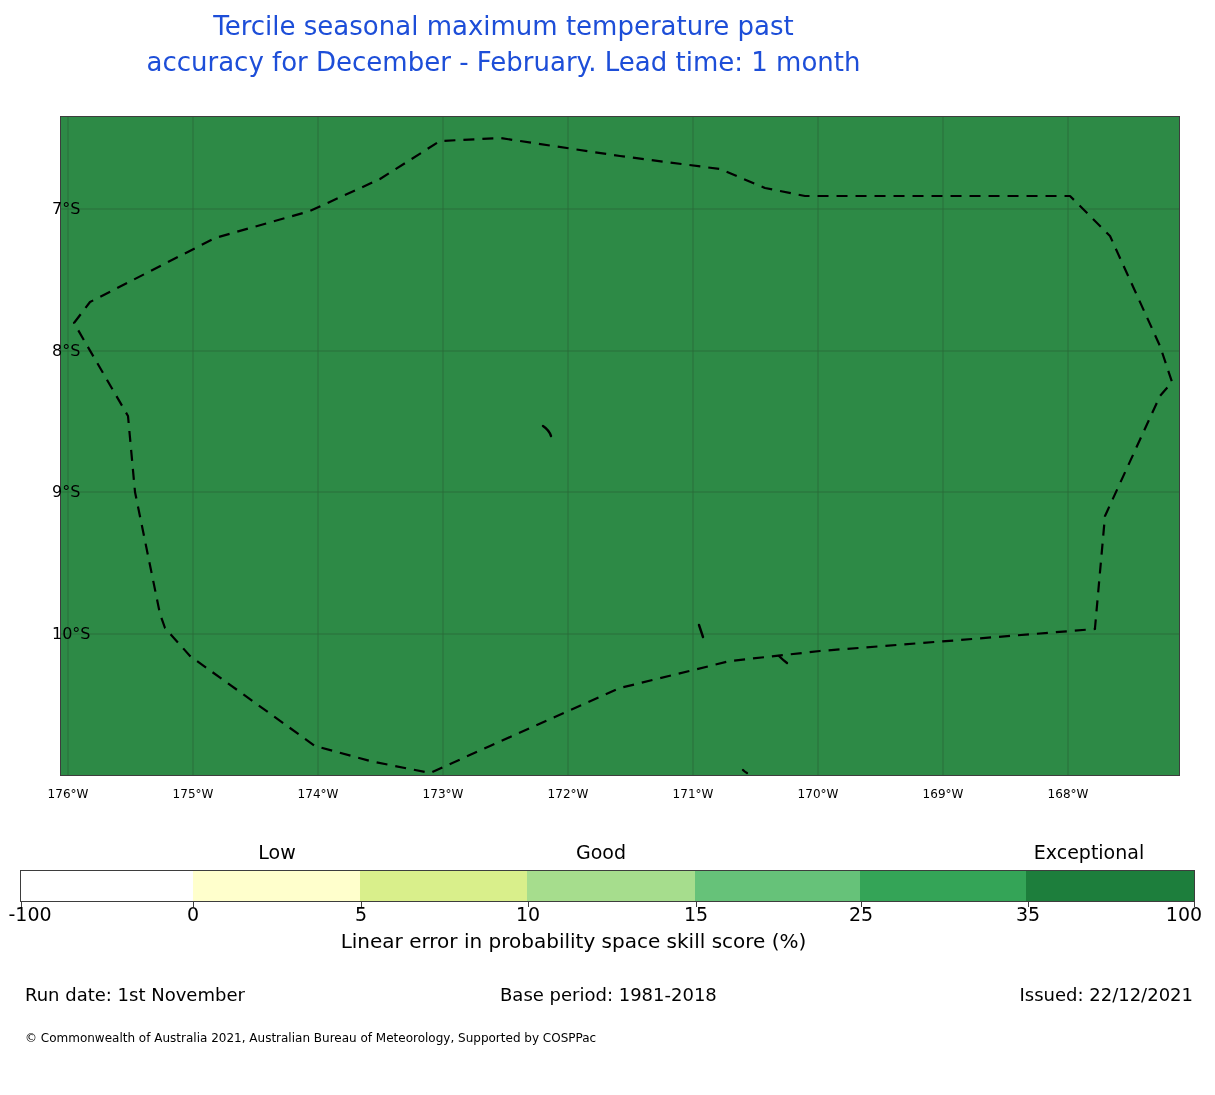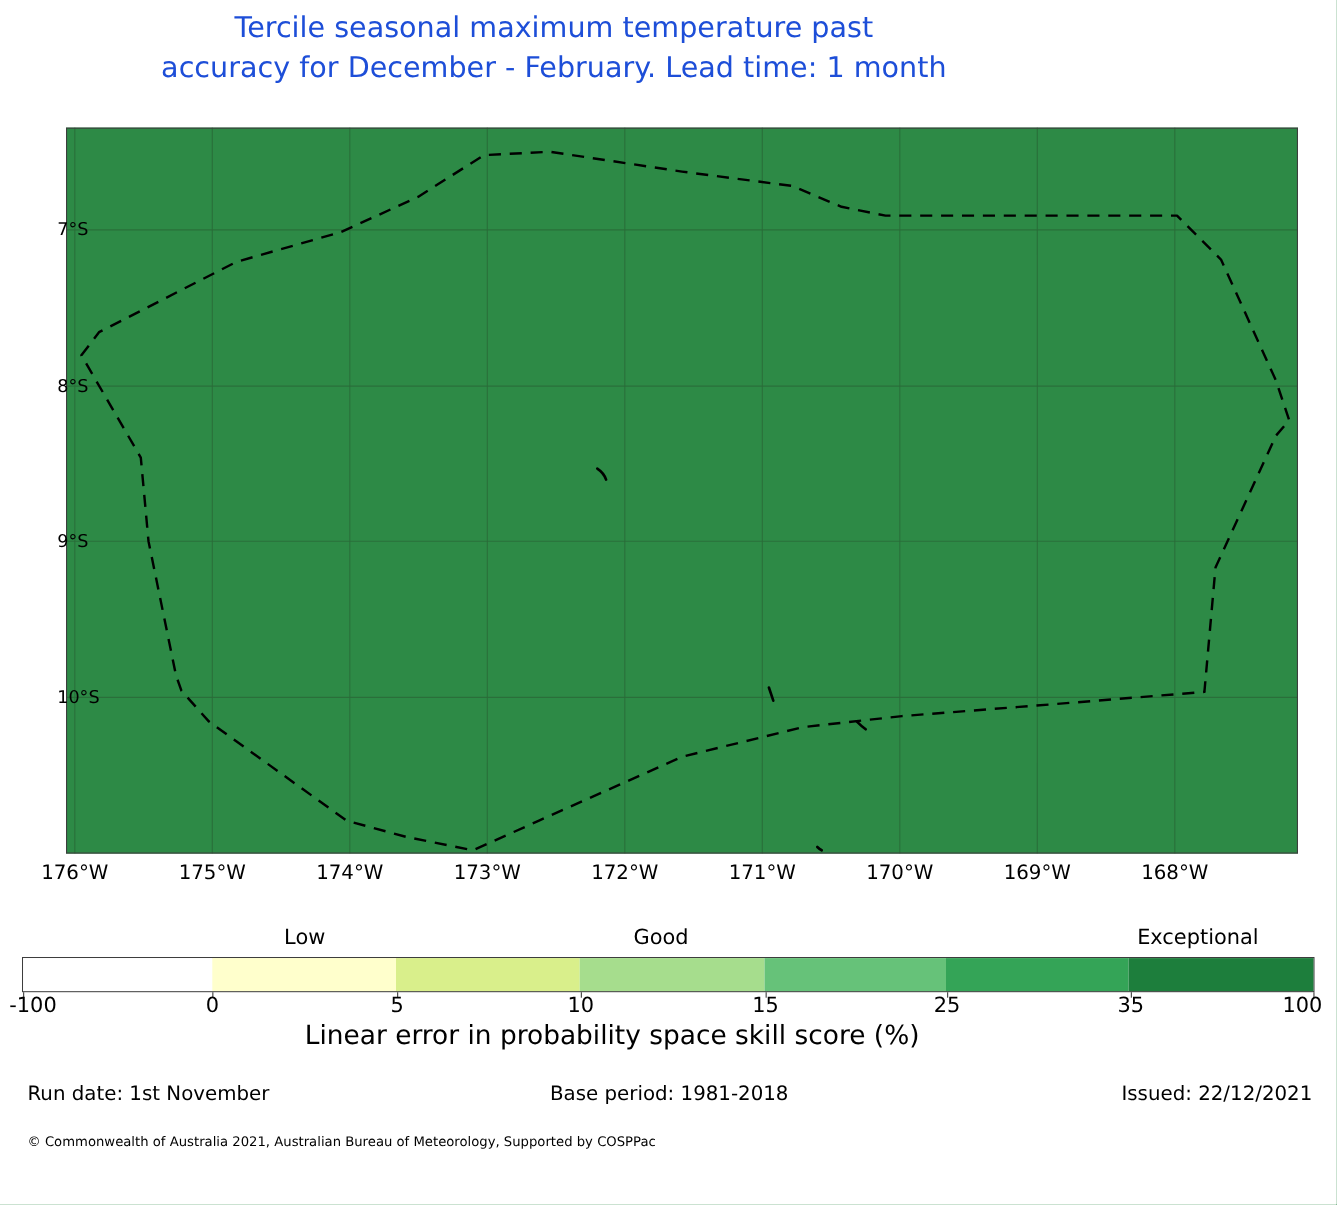--- a/index.html
+++ b/index.html
@@ -53,21 +53,21 @@
     inset: 0;
     border: 1px solid #3d3d3d;
     box-sizing: border-box;
     pointer-events: none;
   }
 
   
   .xtick {
     position: absolute;
     top: 784px;
-    font-size: 18px;
+    font-size: 12px;
     line-height: 20px;
     text-align: center;
     transform: translateX(-50%);
     white-space: nowrap;
   }
   .ytick {
     position: absolute;
     left: 52px;
     font-size: 16px;
     line-height: 20px;
@@ -113,25 +113,25 @@
   .cb-tickmark {
     position: absolute;
     top: 902px;
     width: 1px;
     height: 5px;
     background: #3d3d3d;
   }
 
   #cb-axis-label {
     position: absolute;
-    left: 0;
+    left: 17px;
     top: 928px;
     width: 1113px;
     text-align: center;
-    font-size: 24px;
+    font-size: 20px;
     line-height: 26px;
     white-space: nowrap;
   }
 
   
   #footer {
     position: absolute;
     left: 0;
     top: 985px;
     width: 1215px;

